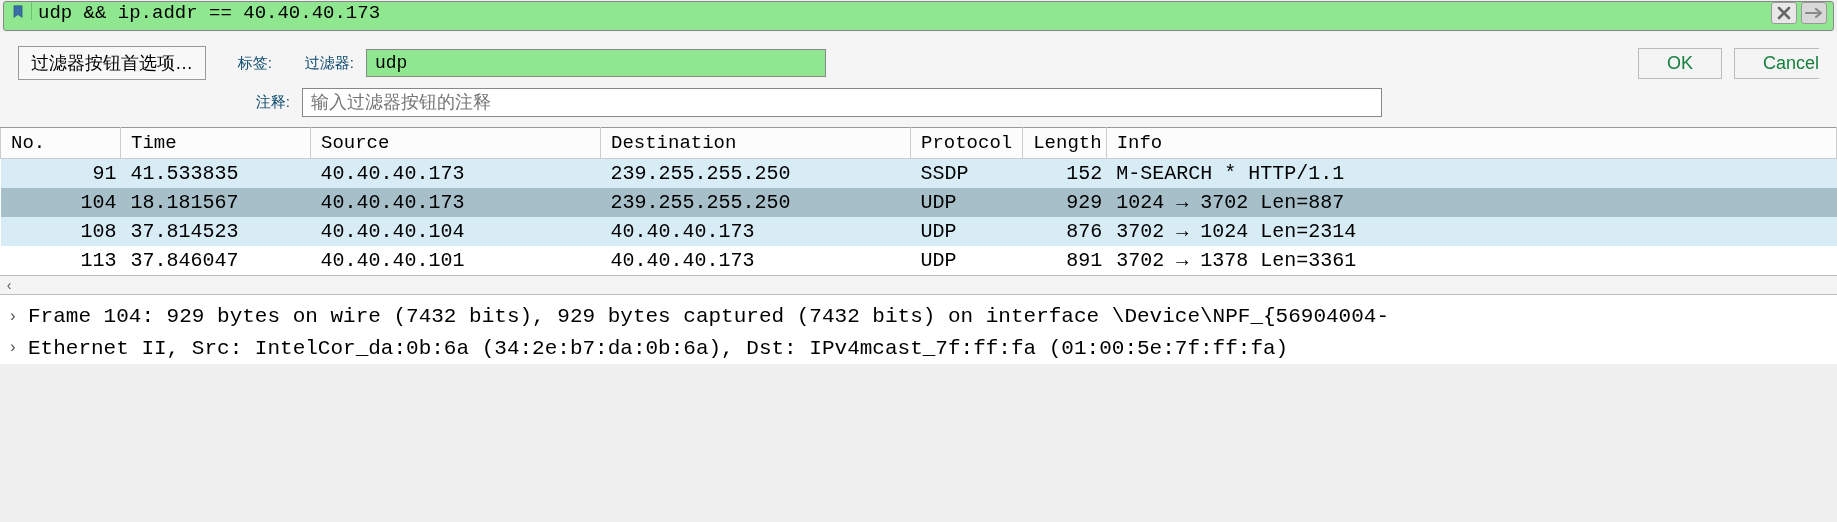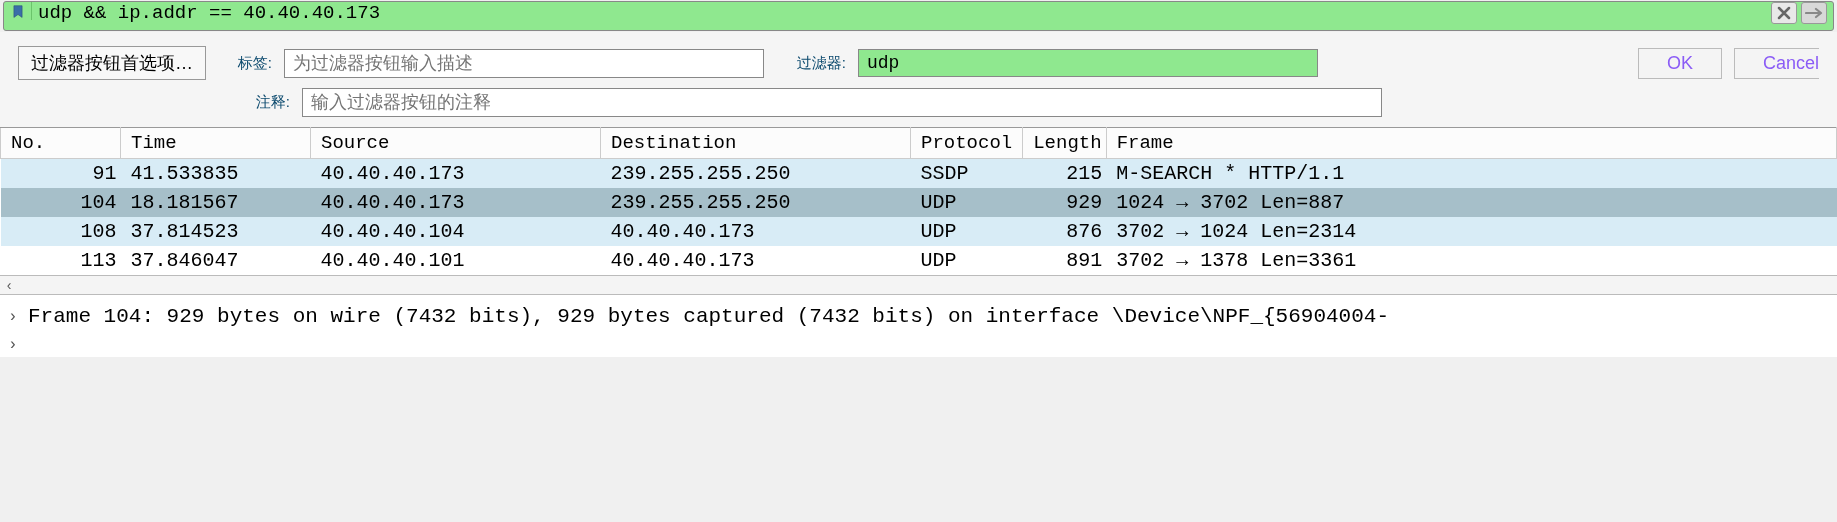--- a/index.html
+++ b/index.html
@@ -83,21 +83,21 @@
     color: #888;
   }
   .text-input.green {
     background: #8fe88f;
     color: #000;
     font-family: "Consolas", "Courier New", monospace;
   }
   .ok-btn, .cancel-btn {
     border: 1px solid #bbb;
     background: #f4f4f4;
-    color: #8b5cf6;
+    color: #15803d;
     font-size: 18px;
     padding: 4px 28px;
     cursor: pointer;
   }
   
   
   .packet-table {
     width: 100%;
     border-collapse: collapse;
     font-family: "Consolas", "Courier New", monospace;
@@ -173,21 +173,20 @@
           <path d="M1 6 H15 M11 2 L16 6 L11 10" fill="none" stroke="#888" stroke-width="2.2" stroke-linecap="round" stroke-linejoin="round"></path>
         </svg>
     </div>
   </div>
 </div>
 
 <div class="toolbar">
   <div class="tb-row">
     <button class="pref-btn">过滤器按钮首选项…</button>
     <span class="lbl">标签:</span>
-    <input class="text-input" style="width: 480px;" placeholder="为过滤器按钮输入描述">
     <span class="lbl" style="width:70px">过滤器:</span>
     <input class="text-input green" style="width: 460px;" value="udp">
     <div style="flex:1"></div>
     <button class="ok-btn">OK</button>
     <button class="cancel-btn" style="border-right:none;padding-right:0">Cancel</button>
   </div>
   <div class="tb-row">
     <span style="width:206px"></span>
     <span class="lbl">注释:</span>
     <input class="text-input" style="width: 1080px;" placeholder="输入过滤器按钮的注释">
@@ -196,31 +195,31 @@
 
 <table class="packet-table">
   <thead>
     <tr>
       <th class="col-no">No.</th>
       <th class="col-time">Time</th>
       <th class="col-src">Source</th>
       <th class="col-dst">Destination</th>
       <th class="col-proto">Protocol</th>
       <th class="col-len">Length</th>
-      <th>Frame</th>
+      <th>Info</th>
     </tr>
   </thead>
   <tbody id="packet-body">
       <tr class="light">
         <td class="col-no">91</td>
         <td class="col-time">41.533835</td>
         <td class="col-src">40.40.40.173</td>
         <td class="col-dst">239.255.255.250</td>
         <td class="col-proto">SSDP</td>
-        <td class="col-len">215</td>
+        <td class="col-len">152</td>
         <td>M-SEARCH * HTTP/1.1</td>
       </tr>
       <tr class="selected">
         <td class="col-no">104</td>
         <td class="col-time">18.181567</td>
         <td class="col-src">40.40.40.173</td>
         <td class="col-dst">239.255.255.250</td>
         <td class="col-proto">UDP</td>
         <td class="col-len">929</td>
         <td>1024 → 3702 Len=887</td>
@@ -250,14 +249,15 @@
   <div class="arrow">‹</div>
 </div>
 
 <div class="detail">
   <div class="tree-line">
     <span class="expander">›</span>
     <span>Frame 104: 929 bytes on wire (7432 bits), 929 bytes captured (7432 bits) on interface \Device\NPF_{56904004-</span>
   </div>
   <div class="tree-line">
     <span class="expander">›</span>
+    <span>Ethernet II, Src: IntelCor_da:0b:6a (34:2e:b7:da:0b:6a), Dst: IPv4mcast_7f:ff:fa (01:00:5e:7f:ff:fa)</span>
   </div>
 </div>
 
 </body></html>

